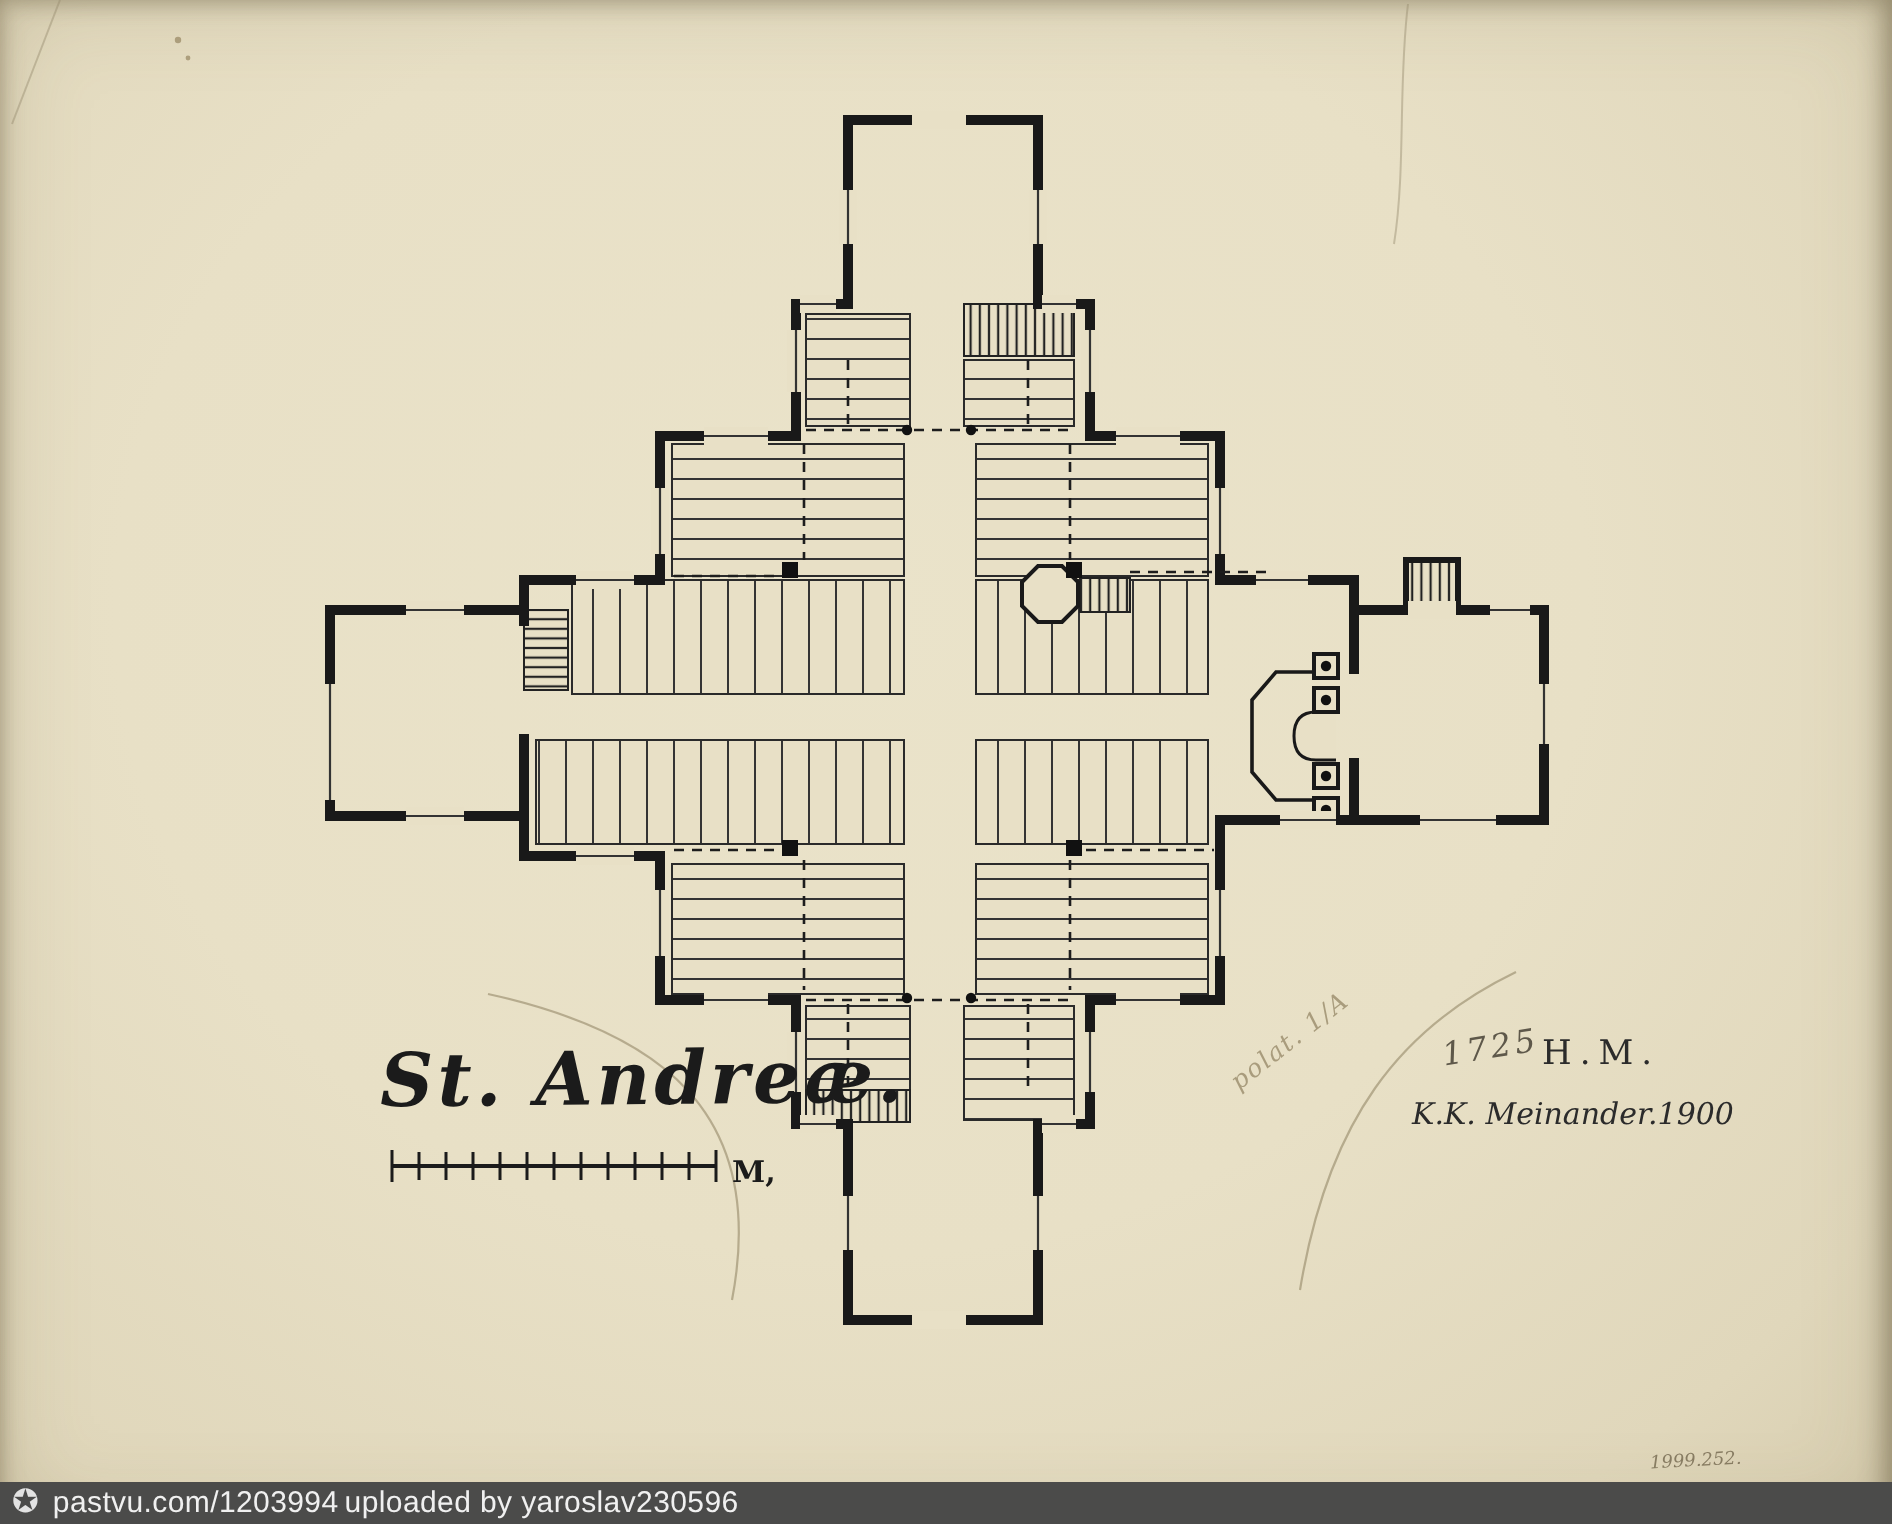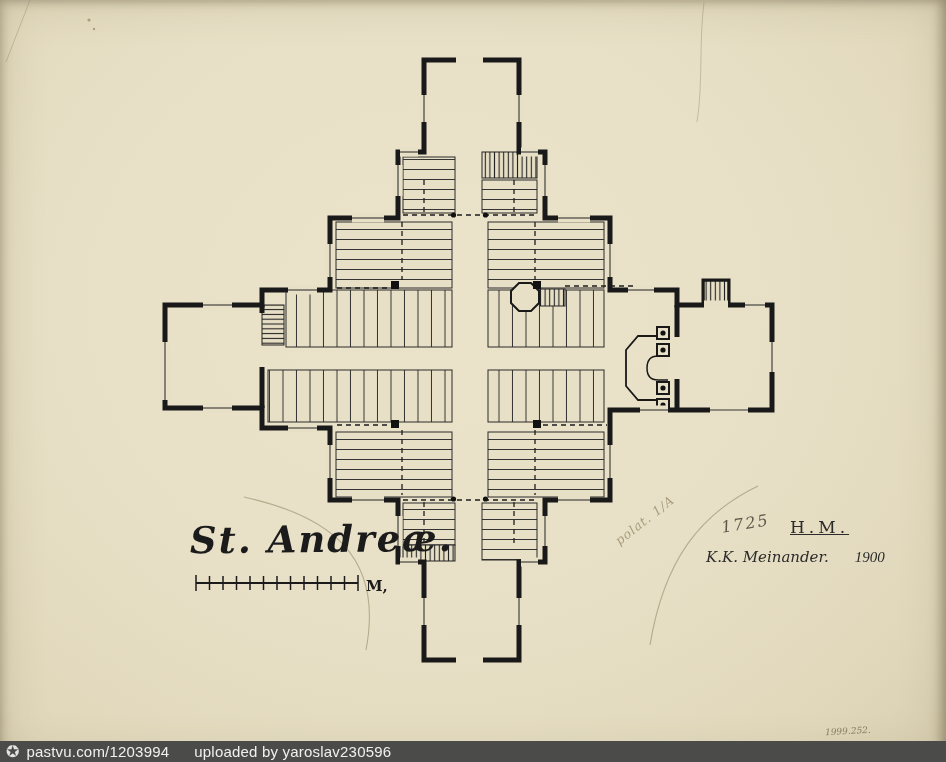--- a/index.html
+++ b/index.html
@@ -19,46 +19,46 @@
     position:absolute;left:190px;top:517px;
     font:italic 700 37px "DejaVu Serif",serif;letter-spacing:2px;color:#1b1b1b;
     transform:rotate(-.5deg);white-space:nowrap;
   }
   .year-pencil{
     position:absolute;left:721px;top:514px;
     font:italic 400 16px "DejaVu Serif",serif;color:#5e584a;
     transform:rotate(-9deg);letter-spacing:2px;
   }
   .initials{
-    position:absolute;left:790px;top:517px;
-    font:400 17px "DejaVu Serif",serif;color:#2b2b2b;letter-spacing:4px;text-decoration:underline;
+    position:absolute;left:771px;top:517px;
+    font:400 17px "DejaVu Serif",serif;color:#2b2b2b;letter-spacing:4px;
   }
   .signature{
     position:absolute;left:706px;top:548px;white-space:nowrap;
     font:italic 400 15px "DejaVu Serif",serif;color:#2b2b2b;
   }
-  .signature .sig-year{margin-left:26px;font-family:Liberation Serif, serif;}
+  .signature .sig-year{margin-left:0;}
   .pencil-note{
     position:absolute;left:612px;top:536px;
     font:italic 400 12.5px "DejaVu Serif",serif;color:rgba(152,139,106,.8);
     transform:rotate(-38deg);transform-origin:left top;letter-spacing:1px;
     white-space:nowrap;
   }
   .inventory{
     position:absolute;left:825px;top:726px;
     font:italic 400 9px "DejaVu Serif",serif;color:#877c62;transform:rotate(-3deg);
   }
   .footer{
     position:absolute;left:0;bottom:0;width:946px;height:21px;
     background:#4b4b4a;color:#f0f0f0;display:flex;align-items:center;
     font:400 15px "Liberation Sans",sans-serif;
   }
   .footer .star{font-size:16px;line-height:16px;color:#e3e3e3;margin:0 7px 0 6px;}
   .footer .src{letter-spacing:.2px;}
-  .footer .upl{margin-left:25px;letter-spacing:.2px;}
+  .footer .upl{margin-left:3px;letter-spacing:.2px;}
 </style>
 </head>
 <body>
 
 <div class="stage">
 
   <svg class="plan-svg" width="946" height="741" viewBox="0 0 946 741">
     <defs>
       <pattern id="rowsH" width="10" height="10" patternUnits="userSpaceOnUse">
         <rect width="10" height="10" fill="#e8e0c6"></rect>

